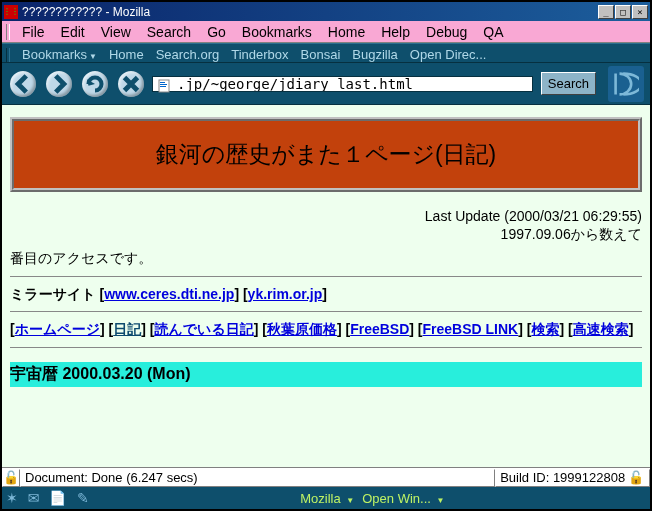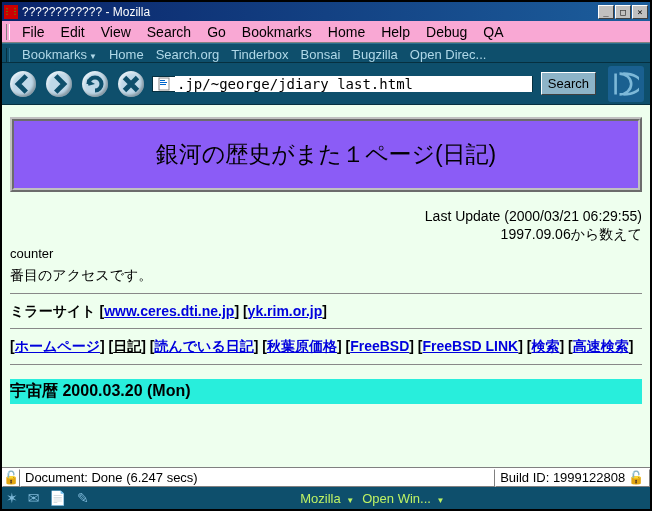--- a/index.html
+++ b/index.html
@@ -12,37 +12,37 @@
 .titlebar-btn{width:16px;height:14px;background:#c0c0c0;border:1px solid #fff;border-right-color:#404040;border-bottom-color:#404040;display:flex;align-items:center;justify-content:center;font-size:9px;font-family:monospace;cursor:pointer;color:#000;}
 .menubar{background:#f9a8d4;height:22px;display:flex;align-items:center;padding:0 4px;gap:0;font-size:14px;border-bottom:1px solid #808080;}
 .menubar-drag{width:4px;height:16px;border-left:1px solid #808080;border-right:1px solid #fff;margin-right:4px;}
 .menu-item{padding:2px 8px;cursor:pointer;}
 .bookmarkbar{background:#0e4f6c;height:20px;display:flex;align-items:flex-end;padding:0 4px;font-size:13px;border-top:1px solid #2a7090;border-bottom:1px solid #063040;overflow:hidden;}
 .bm-drag{width:4px;height:14px;border-left:1px solid #063040;border-right:1px solid #2a7090;margin-right:6px;}
 .bm-item{color:#b0d8e8;padding:0 6px;cursor:pointer;white-space:nowrap;}
 .bm-arrow{font-size:8px;margin-left:2px;}
 .navbar{background:#0e4f6c;height:42px;display:flex;align-items:center;padding:0 6px;gap:6px;border-bottom:1px solid #063040;}
 .nav-btn{width:30px;height:30px;border-radius:50%;background:#bfd8e8;border:2px solid #0e4f6c;box-shadow:inset -2px -2px 3px rgba(0,0,0,0.3),inset 2px 2px 3px rgba(255,255,255,0.6);display:flex;align-items:center;justify-content:center;cursor:pointer;color:#0e4f6c;font-size:16px;font-weight:bold;}
-.urlbox{flex:1;display:flex;align-items:center;background:#fff;height:16px;border:1px solid #063040;}
+.urlbox{flex:1;display:flex;background:#fff;height:16px;border:1px solid #063040;}
 .url-icon{width:18px;height:18px;margin:0 2px;display:flex;align-items:center;justify-content:center;}
 .url-icon svg{width:14px;height:14px;}
 .url-input{flex:1;border:none;outline:none;font-family:monospace;font-size:14px;padding:0 2px;}
 .search-btn{background:#8db4c8;border:1px solid #fff;border-right-color:#404040;border-bottom-color:#404040;padding:3px 6px;cursor:pointer;font-size:13px;margin-left:2px;}
 .logo{width:36px;height:36px;background:#1a6090;border-radius:3px;margin-left:6px;display:flex;align-items:center;justify-content:center;}
 .logo svg{width:26px;height:26px;}
 .content{flex:1;background:#eeffee;overflow:auto;padding:8px;}
-.title-box{border:4px ridge #c0c0c0;padding:18px 4px;margin:4px 0 16px 0;text-align:center;background:#8b5cf6;}
+.title-box{border:4px ridge #c0c0c0;padding:18px 4px;margin:4px 0 16px 0;text-align:center;background:#c2410c;}
 .title-box h1{font-size:23px;font-weight:normal;}
 .update-info{text-align:right;font-size:14px;margin:2px 0;}
 .counter-label{font-size:13px;}
 .access-text{text-align:left;font-size:14px;margin:6px 0 8px 0;}
 hr.thin{border:none;border-top:1px solid #888;margin:4px 0;}
 .links-line{font-size:14px;margin:6px 0;line-height:1.6;font-weight:bold;}
 .links-line a{color:#0000dd;}
-.links-line a.visited{color:#000000;}
+.links-line a.visited{color:#0c4a6e;}
 .diary-date{background:#28eedc;font-size:16px;font-weight:bold;padding:2px 0;margin-top:4px;}
 .statusbar{background:#fff;height:20px;border-top:1px solid #808080;display:flex;align-items:center;font-size:13px;}
 .status-sec{border:1px solid #808080;border-top-color:#fff;border-left-color:#fff;height:18px;display:flex;align-items:center;padding:0 4px;}
 .status-lock{width:18px;justify-content:center;}
 .status-doc{flex:1;}
 .taskbar{background:#0e4f6c;height:22px;display:flex;align-items:center;padding:0 4px;gap:10px;}
 .tb-icon{color:#7db8d8;cursor:pointer;font-size:14px;}
 .tb-center{flex:1;display:flex;justify-content:center;gap:8px;}
 .tb-item{color:#bef264;cursor:pointer;font-size:13px;}
 </style>
@@ -125,21 +125,20 @@
         </svg>
       </div>
  </div>
 
  <div class="content">
   <div class="title-box">
    <h1>銀河の歴史がまた１ページ(日記)</h1>
   </div>
   <div class="update-info">Last Update (2000/03/21 06:29:55)</div>
   <div class="update-info">1997.09.06から数えて</div>
-  <div class="counter-label">counter</div>
   <div class="access-text">番目のアクセスです。</div>
   <hr class="thin">
   <div class="links-line">
    <span>ミラーサイト</span>
    [<a href="#">www.ceres.dti.ne.jp</a>]
    [<a href="#">yk.rim.or.jp</a>]
   </div>
   <hr class="thin">
   <div class="links-line">
    [<a href="#">ホームページ</a>]

